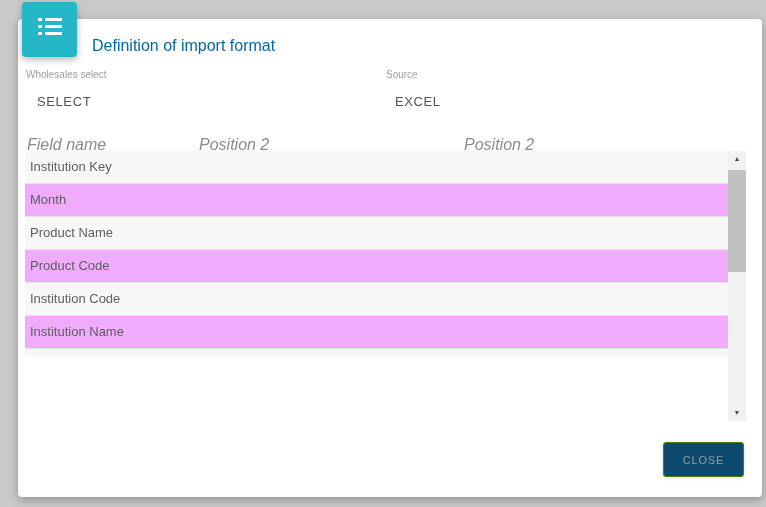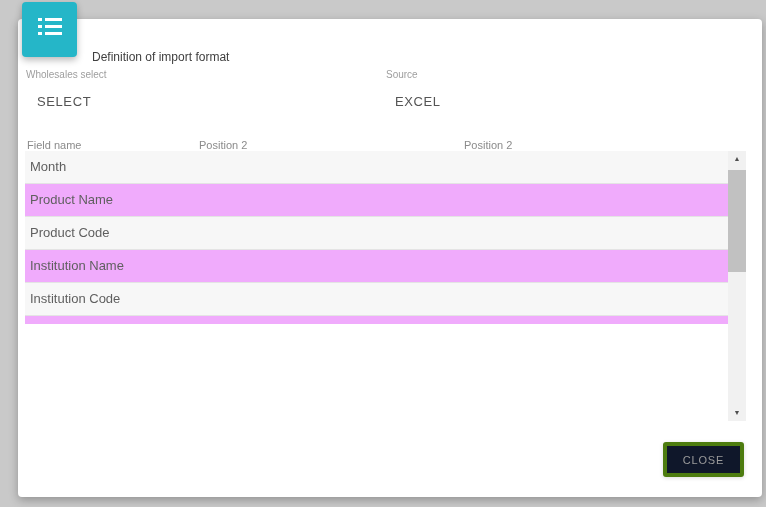--- a/index.html
+++ b/index.html
@@ -16,37 +16,37 @@
   .fab {
     position:absolute; left:4px; top:-17px; width:55px; height:55px;
     background:#25b6c8; border:none; border-radius:4px; cursor:pointer;
     display:flex; align-items:center; justify-content:center;
     box-shadow:0 3px 7px rgba(0,0,0,0.28);
   }
   .fab svg { display:block; margin-top:-6px; }
 
   .title {
     position:absolute; left:74px; top:17px;
-    font-size:12px; line-height:19px; color:#404040;margin-top:12px;
+    font-size:16px; line-height:19px; color:#0369a1;
   }
 
   .field-label { position:absolute; font-size:10px; line-height:11px; color:#9e9e9e; }
   .label-wholesales { left:8px;   top:50px; }
   .label-source     { left:368px; top:50px; }
 
   .flat-btn {
     position:absolute; background:transparent; border:none; cursor:pointer;
     font-family:inherit; font-size:13px; letter-spacing:0.6px; color:#545454;
     padding:6px 8px; line-height:12px;
   }
   .btn-select { left:11px;  top:71px; }
   .sel-excel  { left:369px; top:71px; }
 
   .col-headers { position:absolute; left:0; top:120px; width:744px; height:12px;
-    font-size:11px; color:#8b8b8b; }
+    font-size:16px; color:#8b8b8b;font-style:italic; }
   .col-headers span { position:absolute; top:0; line-height:12px; }
   .col-1 { left:9px; }
   .col-2 { left:181px; }
   .col-3 { left:446px; }
 
   .table-area { position:absolute; left:7px; top:132px; width:721px; height:270px;
     overflow:hidden; }
   .rows { position:absolute; left:0; top:0; width:703px; }
   .row {
     height:33px; line-height:32px; padding-left:5px;
@@ -62,21 +62,21 @@
     position:absolute; left:0; width:18px; height:16px; border:none; cursor:pointer;
     background:transparent; color:#4f4f4f; font-size:7px; line-height:16px;
     text-align:center; padding:0;
   }
   .sb-up { top:0; } .sb-down { bottom:0; }
   .sb-thumb { position:absolute; left:0; top:19px; width:18px; height:102px;
     background:#c1c1c1; cursor:grab; }
 
   .close-btn {
     position:absolute; left:645px; top:423px; width:81px; height:35px;
-    background:#0f172a; border:4px solid #4d7c0f; border-radius:3px; cursor:pointer;
+    background:#0c4a6e; border:1px solid #4d7c0f; border-radius:3px; cursor:pointer;
     font-family:inherit; font-size:11px; letter-spacing:0.8px; color:#9b9b9b;
     box-shadow:0 1px 4px rgba(0,0,0,0.14);
   }
 </style>
 </head>
 <body>
 
 <div class="stage">
   <div class="dialog">
 
@@ -102,25 +102,26 @@
     <button class="flat-btn sel-excel">EXCEL</button>
 
     <div class="col-headers">
       <span class="col-1">Field name</span>
       <span class="col-2">Position 2</span>
       <span class="col-3">Position 2</span>
     </div>
 
     <div class="table-area">
       <div class="rows">
+        <div class="row">Institution Key</div>
         <div class="row">Month</div>
         <div class="row">Product Name</div>
         <div class="row">Product Code</div>
+        <div class="row">Institution Code</div>
         <div class="row">Institution Name</div>
-        <div class="row">Institution Code</div>
         <div class="row row-partial"></div>
       </div>
       <div class="scrollbar">
         <button class="sb-btn sb-up">▲</button>
         <div class="sb-thumb"></div>
         <button class="sb-btn sb-down">▼</button>
       </div>
     </div>
 
     <button class="close-btn">CLOSE</button>

